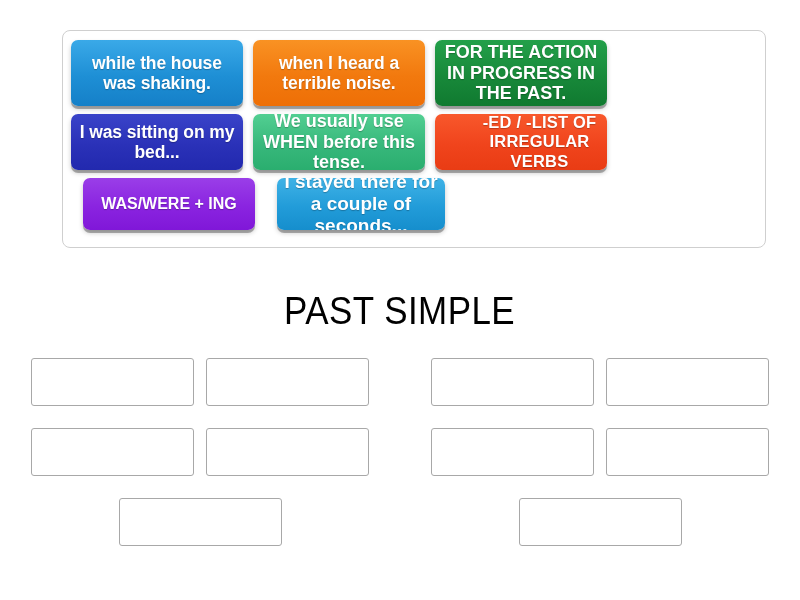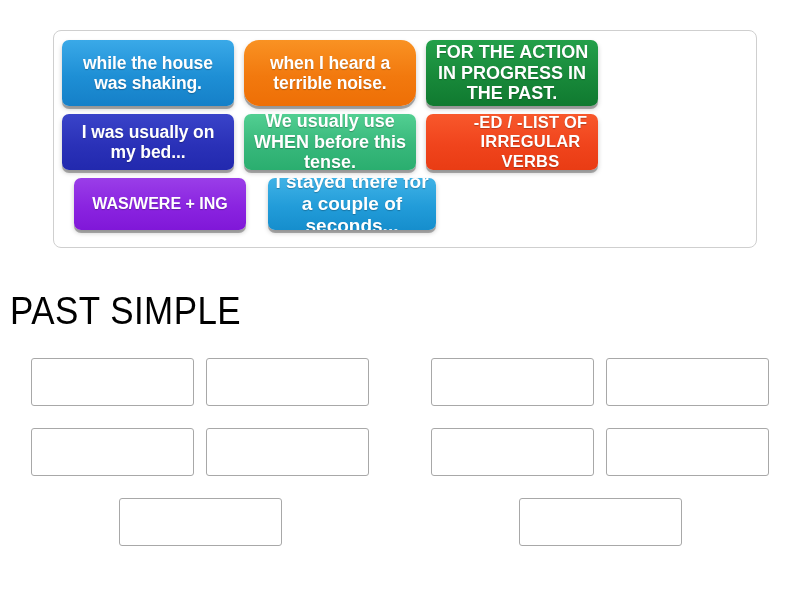--- a/index.html
+++ b/index.html
@@ -15,21 +15,21 @@
   #app {
     position: relative;
     width: 800px;
     height: 600px;
     background: #ffffff;
   }
 
   
   .tray {
     position: absolute;
-    left: 53px;
+    left: 62px;
     top: 30px;
     width: 704px;
     height: 218px;
     box-sizing: border-box;
     border: 1px solid #cfcfcf;
     border-radius: 8px;
     background: #ffffff;
     padding: 9px 8px 8px 8px;
   }
 
@@ -92,40 +92,40 @@
   }
   .txt-bigcaps {
     font-size: 16.5px;
     font-weight: bold;
     letter-spacing: 0.2px;
   }
 
   
   .c-blue      { background: linear-gradient(180deg, #3aa9e8 0%, #1e8fd5 55%, #1580c8 100%); }
   .c-red       { background: linear-gradient(180deg, #e4444f 0%, #d22b33 55%, #c8232b 100%); }
-  .c-orange    { background: linear-gradient(180deg, #f99223 0%, #f2790e 55%, #ee6f06 100%); border-radius: 15px; }
+  .c-orange    { background: linear-gradient(180deg, #f99223 0%, #f2790e 55%, #ee6f06 100%); }
   .c-green-dk  { background: linear-gradient(180deg, #23a04a 0%, #18893a 55%, #107a30 100%); }
   .c-magenta   { background: linear-gradient(180deg, #db6de0 0%, #cf4dd4 55%, #c33fc9 100%); }
   .c-navy      { background: linear-gradient(180deg, #3a44c9 0%, #2a31b8 55%, #2229ae 100%); }
   .c-mint      { background: linear-gradient(180deg, #52cf92 0%, #38b87b 55%, #2aae6f 100%); }
   .c-orangered { background: linear-gradient(180deg, #f8582c 0%, #f0441c 55%, #e93c14 100%); padding-left: 44px; }
   .c-purple    { background: linear-gradient(180deg, #9a3ee8 0%, #8a24e0 55%, #8017d8 100%); }
   .c-skyblue   { background: linear-gradient(180deg, #3fb2e6 0%, #229cd9 55%, #168ecd 100%); }
 
   
   .headings {
     position: absolute;
     left: 0;
     top: 290px;
     width: 800px;
     display: flex;
   }
   .heading-col {
     flex: 1 1 50%;
-    text-align: left;
+    text-align: center;
   }
   .heading {
     display: inline-block;
     font-family: "Liberation Sans Narrow", "Liberation Sans", sans-serif;
     font-size: 38px;
     font-weight: 400;
     color: #000000;
     letter-spacing: 0.5px;
     transform: scaleX(0.92);
     transform-origin: center;
@@ -170,21 +170,21 @@
 
   <div class="tray">
 
     <div class="tray-row">
       <div class="tile t-w1 t-h-tall c-blue txt-big">while the house was shaking.</div>
       <div class="tile t-w1 t-h-tall c-orange txt-big">when I heard a terrible noise.</div>
       <div class="tile t-w1 t-h-tall c-green-dk txt-mid">FOR THE ACTION IN PROGRESS IN THE PAST.</div>
     </div>
 
     <div class="tray-row">
-      <div class="tile t-w1 t-h-mid c-navy txt-big">I was usually on my bed...</div>
+      <div class="tile t-w1 t-h-mid c-navy txt-big">I was sitting on my bed...</div>
       <div class="tile t-w1 t-h-mid c-mint txt-mid">We usually use WHEN before this tense.</div>
       <div class="tile t-w1 t-h-mid c-orangered txt-bigcaps">-ED / -LIST OF IRREGULAR VERBS</div>
     </div>
 
     <div class="tray-row">
       <div class="tile t-w1 t-h-short c-purple txt-med">WAS/WERE + ING</div>
       <div class="tile t-w2 t-h-short c-skyblue txt-mid-caps">I stayed there for a couple of seconds...</div>
     </div>
 
   </div>

